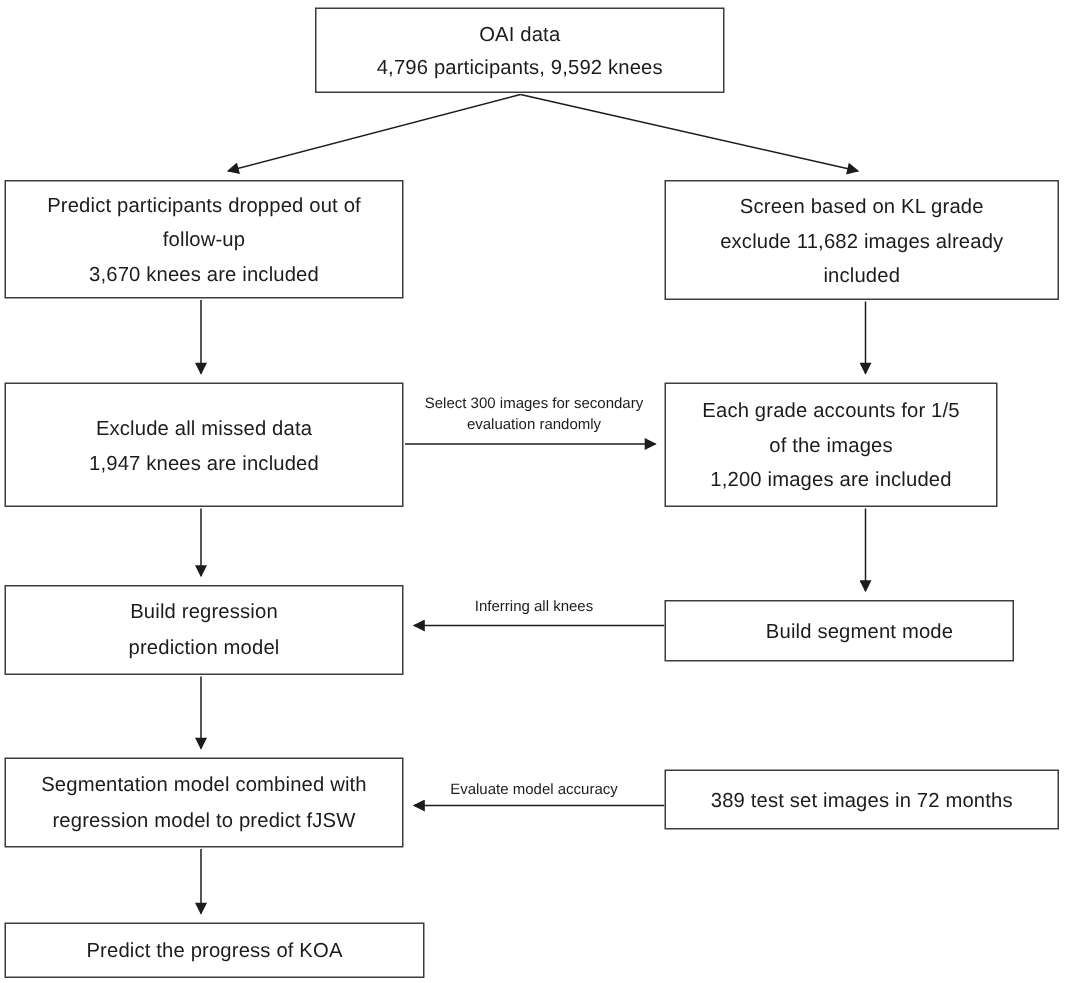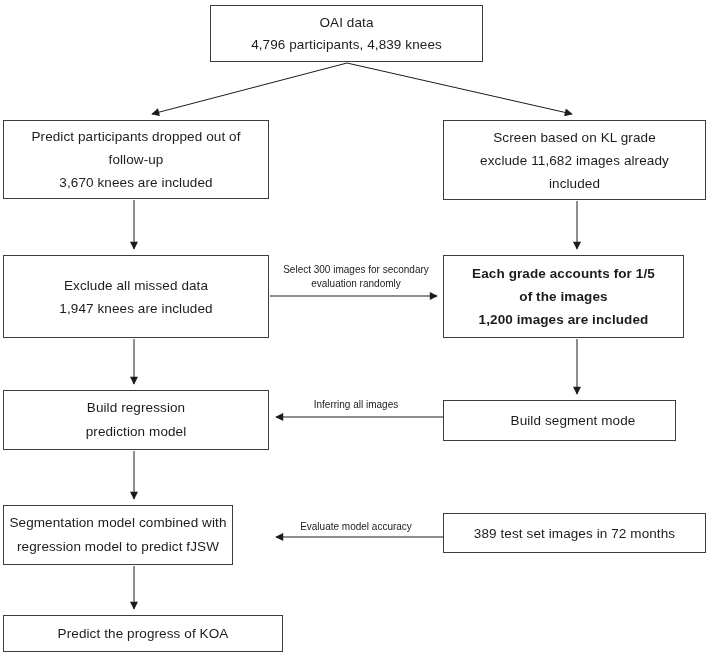--- a/index.html
+++ b/index.html
@@ -40,25 +40,25 @@
     text-align: center;
     font-size: 13.5px;
     letter-spacing: 0.1px;
   }
   .node .ln { line-height: 23px; white-space: nowrap; }
   .node-oai            { left: 210px; top: 5px;   width: 273px; height: 57px; }
   .node-oai .ln        { line-height: 22px; }
   .node-exclude-dropout{ left: 3px;   top: 120px; width: 266px; height: 79px; }
   .node-screen-kl      { left: 443px; top: 120px; width: 263px; height: 80px; }
   .node-exclude-missed { left: 3px;   top: 255px; width: 266px; height: 83px; }
-  .node-each-grade     { left: 443px; top: 255px; width: 241px; height: 83px; font-weight: bold; }
+  .node-each-grade     { left: 443px; top: 255px; width: 222px; height: 83px; }
   .node-build-regression { left: 3px; top: 390px; width: 266px; height: 60px; }
   .node-build-regression .ln { line-height: 24px; }
   .node-build-segment  { left: 443px; top: 400px; width: 233px; height: 41px; padding-left: 27px; }
-  .node-seg-combined   { left: 3px;   top: 505px; width: 230px; height: 60px; }
+  .node-seg-combined   { left: 3px;   top: 505px; width: 266px; height: 60px; }
   .node-seg-combined .ln { line-height: 24px; }
   .node-test-set       { left: 443px; top: 513px; width: 263px; height: 40px; }
   .node-predict-koa    { left: 3px;   top: 615px; width: 280px; height: 37px; }
   .edge-label {
     position: absolute;
     font-size: 10px;
     line-height: 14px;
     text-align: center;
     color: #1c1c1c;
     white-space: nowrap;
@@ -86,21 +86,21 @@
     <line x1="577" y1="339" x2="577" y2="394" marker-end="url(#arrow)"></line>
     <line x1="270" y1="296" x2="437" y2="296" marker-end="url(#arrow)"></line>
     <line x1="443" y1="417" x2="276" y2="417" marker-end="url(#arrow)"></line>
     <line x1="134" y1="451" x2="134" y2="499" marker-end="url(#arrow)"></line>
     <line x1="443" y1="537" x2="276" y2="537" marker-end="url(#arrow)"></line>
     <line x1="134" y1="566" x2="134" y2="609" marker-end="url(#arrow)"></line>
   </svg>
 
   <div class="node node-oai">
     <div class="ln">OAI data</div>
-    <div class="ln">4,796 participants, 4,839 knees</div>
+    <div class="ln">4,796 participants, 9,592 knees</div>
   </div>
 
   <div class="node node-exclude-dropout">
     <div class="ln">Predict participants dropped out of</div>
     <div class="ln">follow-up</div>
     <div class="ln">3,670 knees are included</div>
   </div>
 
   <div class="node node-screen-kl">
     <div class="ln">Screen based on KL grade</div>
@@ -140,20 +140,20 @@
   <div class="node node-predict-koa">
     <div class="ln">Predict the progress of KOA</div>
   </div>
 
   <div class="edge-label lbl-select-300">
     <div>Select 300 images for secondary</div>
     <div>evaluation randomly</div>
   </div>
 
   <div class="edge-label lbl-inferring">
-    <div>Inferring all images</div>
+    <div>Inferring all knees</div>
   </div>
 
   <div class="edge-label lbl-evaluate">
     <div>Evaluate model accuracy</div>
   </div>
 
 </div>
 
 </body></html>

